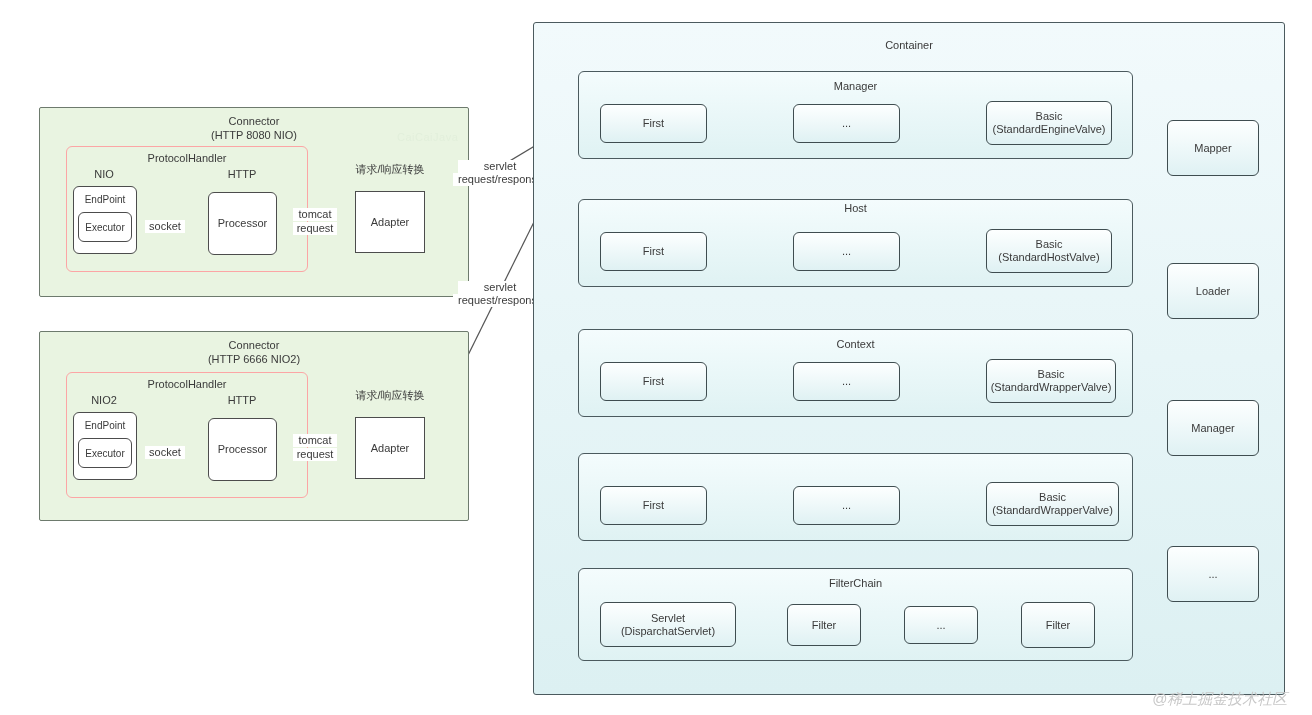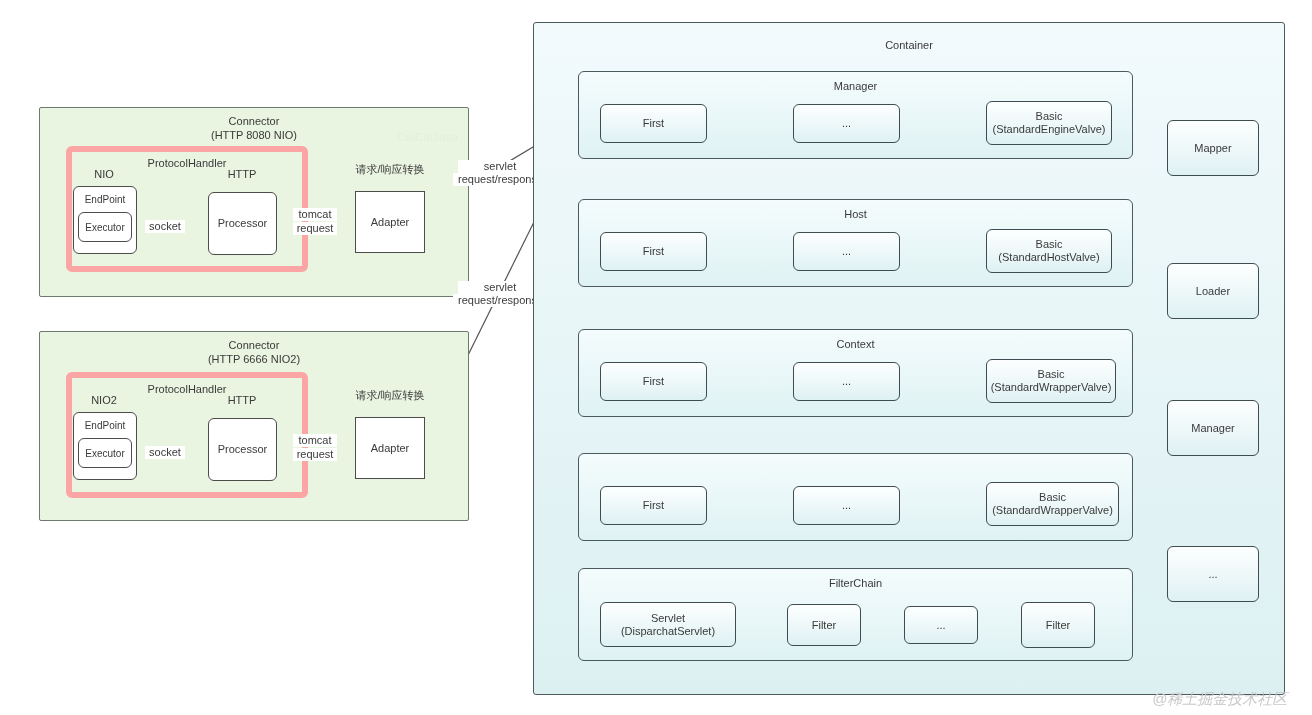--- a/index.html
+++ b/index.html
@@ -15,21 +15,21 @@
   
   .box{position:absolute;box-sizing:border-box;}
 
   .grp-green{
     background:#e9f4e1;
     border:1px solid #6d7a6d;
     border-radius:2px;
   }
   .grp-inner-green{
     background:transparent;
-    border:6px solid #fca5a5;
+    border:1px solid #fca5a5;
     border-radius:6px;
   }
   .nodebox-white{
     background:#ffffff;
     border:1px solid #4c4c4c;
   }
   .nodebox-white.rounded{border-radius:6px;}
 
   .grp-cyan{
     background:linear-gradient(180deg,#f4fcfd 0%,#dff2f3 100%);
@@ -218,21 +218,21 @@
     <div class="ctr">...</div>
   </div>
   <div class="box nodebox-cyan" style="left:986px;top:101px;width:126px;height:44px;">
     <div class="ctr" style="flex-direction:column;">
       <span>Basic</span>
       <span>(StandardEngineValve)</span>
     </div>
   </div>
 
   <div class="box grp-cyan" style="left:578px;top:199px;width:555px;height:88px;">
-    <div class="title" style="top:8px;">Host</div>
+    <div class="title" style="top:2px;">Host</div>
   </div>
   <div class="box nodebox-cyan" style="left:600px;top:232px;width:107px;height:39px;">
     <div class="ctr">First</div>
   </div>
   <div class="box nodebox-cyan" style="left:793px;top:232px;width:107px;height:39px;">
     <div class="ctr">...</div>
   </div>
   <div class="box nodebox-cyan" style="left:986px;top:229px;width:126px;height:44px;">
     <div class="ctr" style="flex-direction:column;">
       <span>Basic</span>

